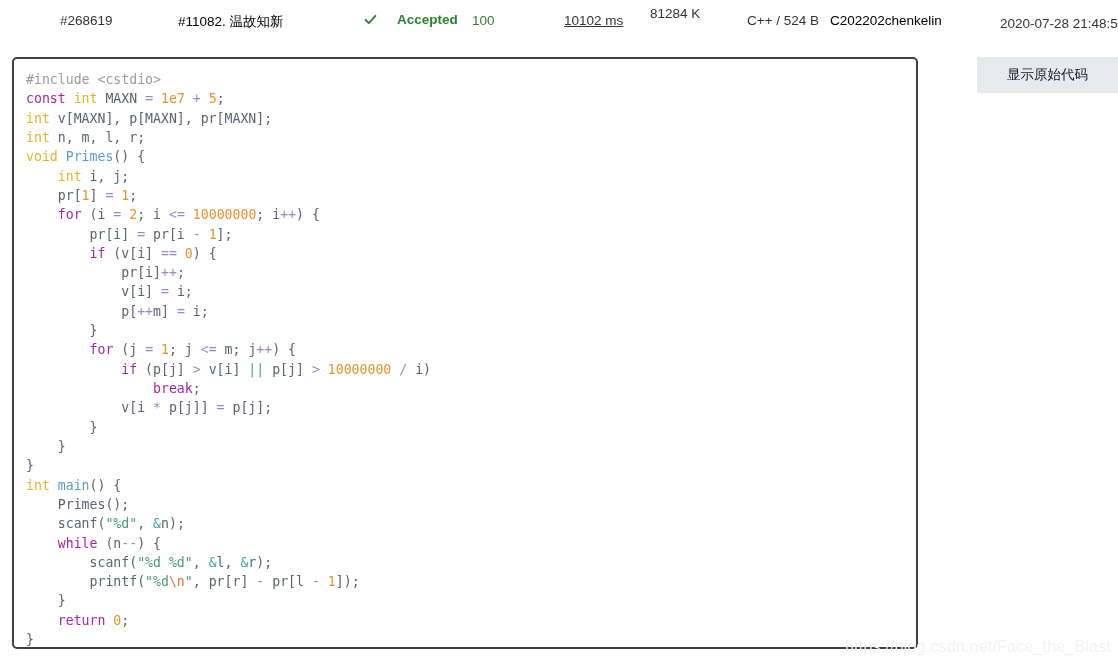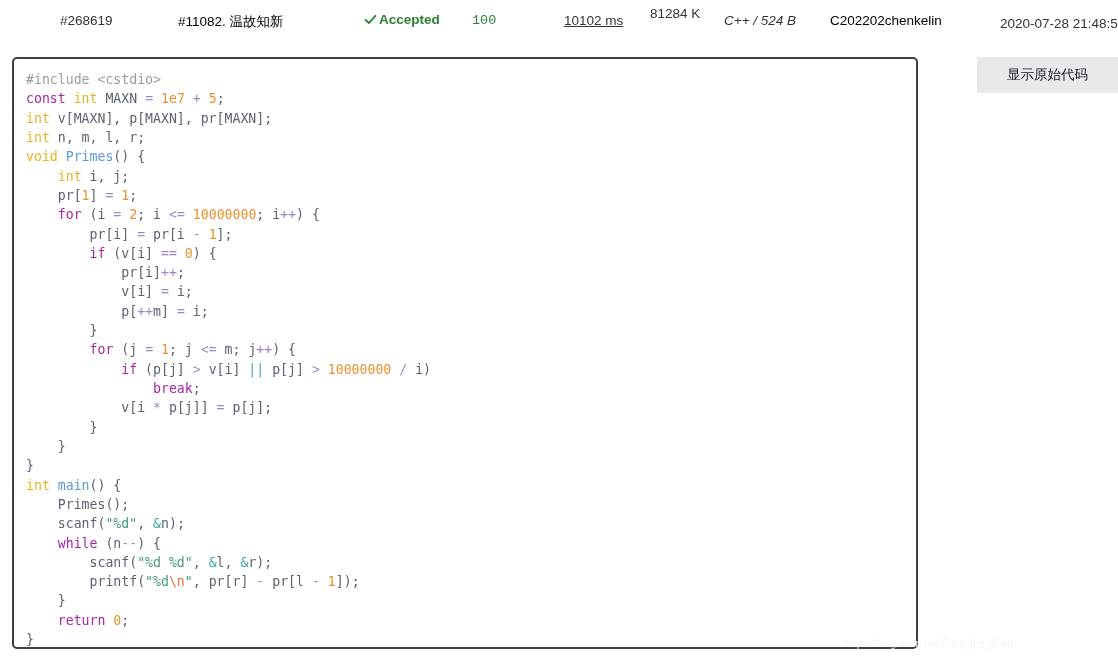--- a/index.html
+++ b/index.html
@@ -37,41 +37,41 @@
     color: #000000;
     text-decoration: none;
     cursor: pointer;
     margin-left: 16px;
   }
   .hdr-status {
     color: #2f8132;
     font-weight: 600;
     display: flex;
     align-items: center;
-    gap: 2px;
+    gap: 20px;
   }
   .check-icon {
     display: inline-block;
     width: 13px;
     height: 13px;
     position: relative;
     flex: 0 0 auto;
   }
   .check-icon svg { display:block; }
   .hdr-score { color: #2f8132; }
   .hdr-muted { color: #333333; margin-left: 40px; }
 
   
   #cell-id        { position:absolute; left: 20px;  top: 13px; }
   #cell-problem   { position:absolute; left: 162px; top: 13px; }
   #cell-status    { position:absolute; left: 364px; top: 12px; }
-  #cell-score     { position:absolute; left: 472px; top: 13px; font-family: Liberation Mono, monospace; }
+  #cell-score     { position:absolute; left: 472px; top: 13px; }
   #cell-time      { position:absolute; left: 524px; top: 13px; text-decoration: underline; }
   #cell-memory    { position:absolute; left: 610px; top: 6px; }
-  #cell-lang      { position:absolute; left: 684px; top: 13px; font-style: italic; }
+  #cell-lang      { position:absolute; left: 707px; top: 13px; }
   #cell-user      { position:absolute; left: 814px; top: 13px; }
   #cell-date      { position:absolute; left: 960px; top: 16px; }
 
   
   #code-panel {
     position: absolute;
     left: 12px;
     top: 57px;
     width: 906px;
     height: 592px;
@@ -122,21 +122,21 @@
     justify-content: center;
     cursor: pointer;
     user-select: none;
   }
 
   
   #watermark {
     position: absolute;
     left: 845px;
     top: 638px;
-    font-size: 10px;
+    font-size: 16px;
     color: #f2f2f2;
     letter-spacing: 0.2px;
     white-space: nowrap;
     pointer-events: none;
   }
 </style>
 </head>
 <body>
 
 <div id="submission-header">

